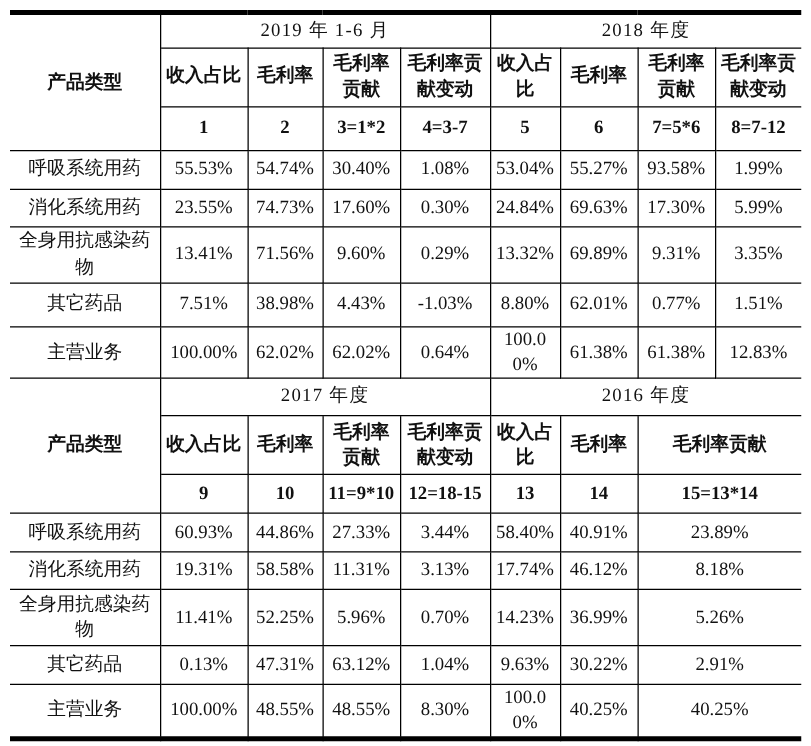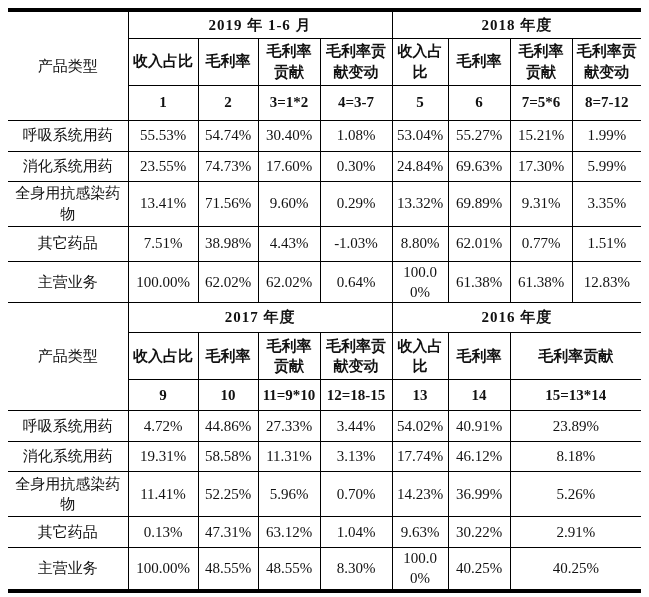--- a/index.html
+++ b/index.html
@@ -30,22 +30,22 @@
   table.gm td {
     border: 1px solid #000;
     text-align: center;
     vertical-align: middle;
     padding: 0 2px;
     font-size: 15px;
     line-height: 1.35;
     overflow: hidden;
     word-break: break-all;
   }
-  td.c-prod  { font-weight: normal; font-size: 15px; }
-  td.c-year  { font-weight: bold; font-size: 16px; letter-spacing: 1px; }
+  td.c-prod  { font-weight: bold; font-size: 15px; }
+  td.c-year  { font-weight: normal; font-size: 16px; letter-spacing: 1px; }
   td.c-lbl   { font-weight: bold; font-size: 15px; }
   td.c-num   { font-weight: bold; font-size: 15px; }
   td.c-name  { font-size: 15px; margin-top: 15px; }
   td.c-val   { font-size: 15px; }
 
   tr.rh-a1 { height: 28px; }
   tr.rh-a2 { height: 47px; }
   tr.rh-a3 { height: 35px; }
   tr.rh-d1 { height: 31px; }
   tr.rh-d2 { height: 30px; }
@@ -105,21 +105,21 @@
         <td class="c-num">8=7-12</td>
       </tr>
       <tr class="rh-d1">
         <td class="c-name">呼吸系统用药</td>
         <td class="c-val">55.53%</td>
         <td class="c-val">54.74%</td>
         <td class="c-val">30.40%</td>
         <td class="c-val">1.08%</td>
         <td class="c-val">53.04%</td>
         <td class="c-val">55.27%</td>
-        <td class="c-val">15.21%</td>
+        <td class="c-val">93.58%</td>
         <td class="c-val">1.99%</td>
       </tr>
       <tr class="rh-d2">
         <td class="c-name">消化系统用药</td>
         <td class="c-val">23.55%</td>
         <td class="c-val">74.73%</td>
         <td class="c-val">17.60%</td>
         <td class="c-val">0.30%</td>
         <td class="c-val">24.84%</td>
         <td class="c-val">69.63%</td>
@@ -178,25 +178,25 @@
         <td class="c-num">9</td>
         <td class="c-num">10</td>
         <td class="c-num">11=9*10</td>
         <td class="c-num">12=18-15</td>
         <td class="c-num">13</td>
         <td class="c-num">14</td>
         <td class="c-num" colspan="2">15=13*14</td>
       </tr>
       <tr class="rh-e1">
         <td class="c-name">呼吸系统用药</td>
-        <td class="c-val">4.72%</td>
+        <td class="c-val">60.93%</td>
         <td class="c-val">44.86%</td>
         <td class="c-val">27.33%</td>
         <td class="c-val">3.44%</td>
-        <td class="c-val">54.02%</td>
+        <td class="c-val">58.40%</td>
         <td class="c-val">40.91%</td>
         <td class="c-val" colspan="2">23.89%</td>
       </tr>
       <tr class="rh-e2">
         <td class="c-name">消化系统用药</td>
         <td class="c-val">19.31%</td>
         <td class="c-val">58.58%</td>
         <td class="c-val">11.31%</td>
         <td class="c-val">3.13%</td>
         <td class="c-val">17.74%</td>

